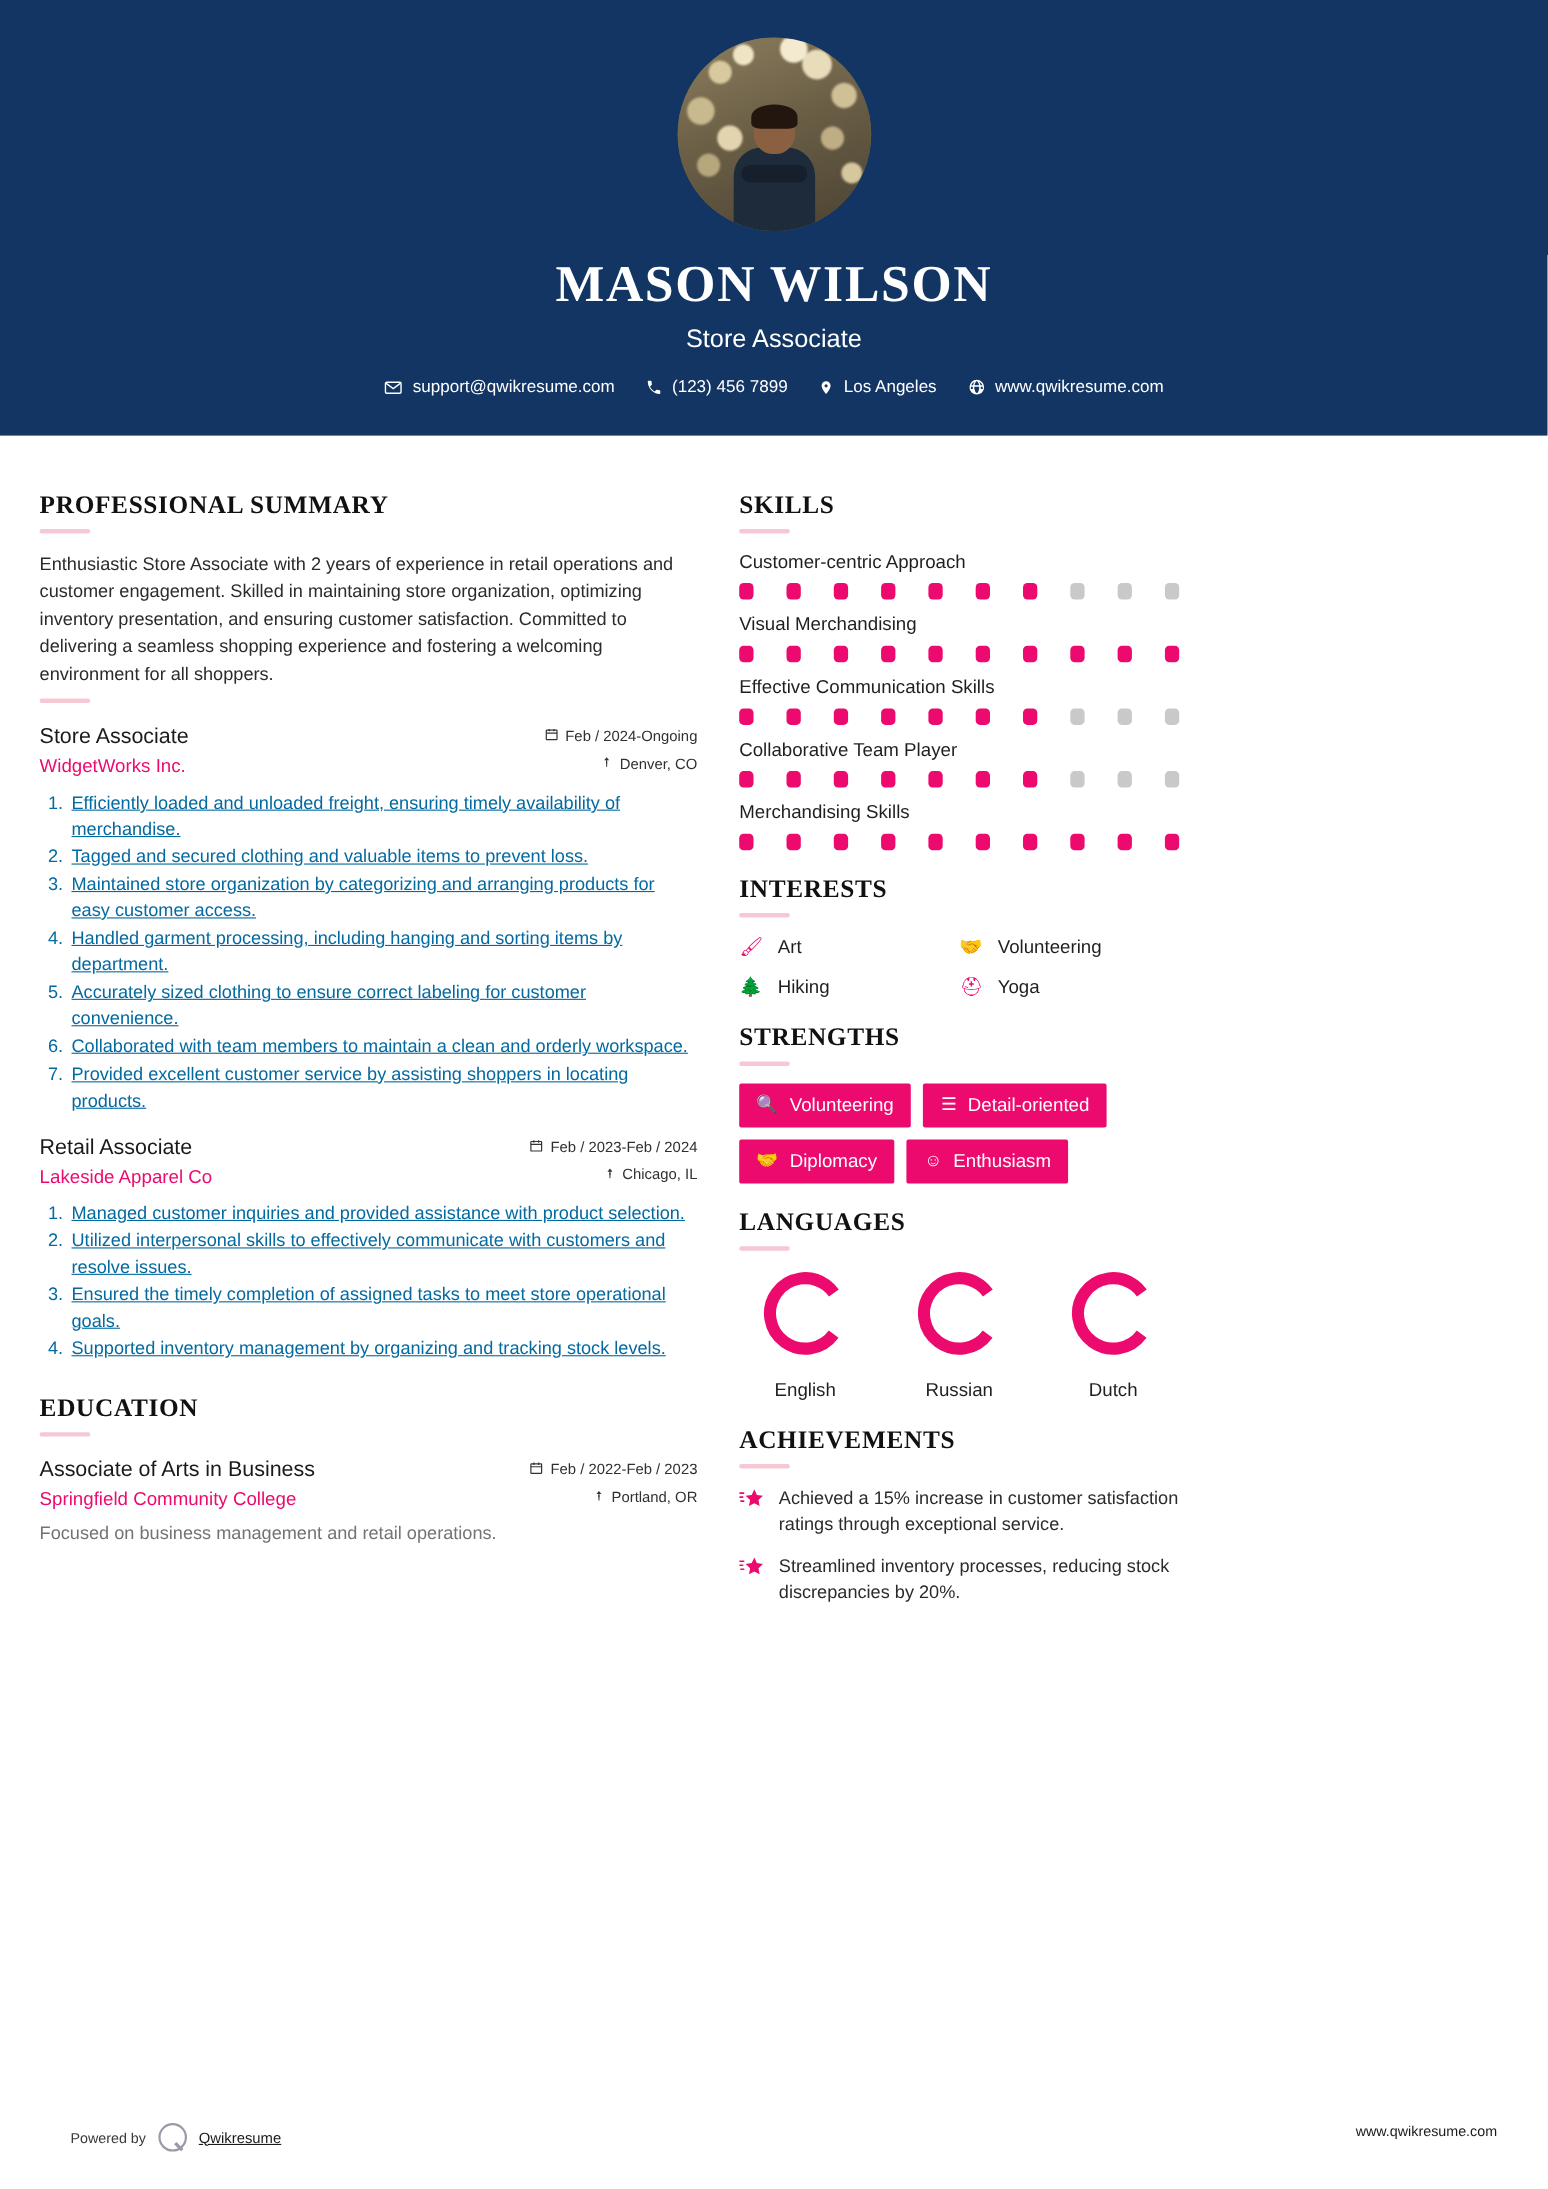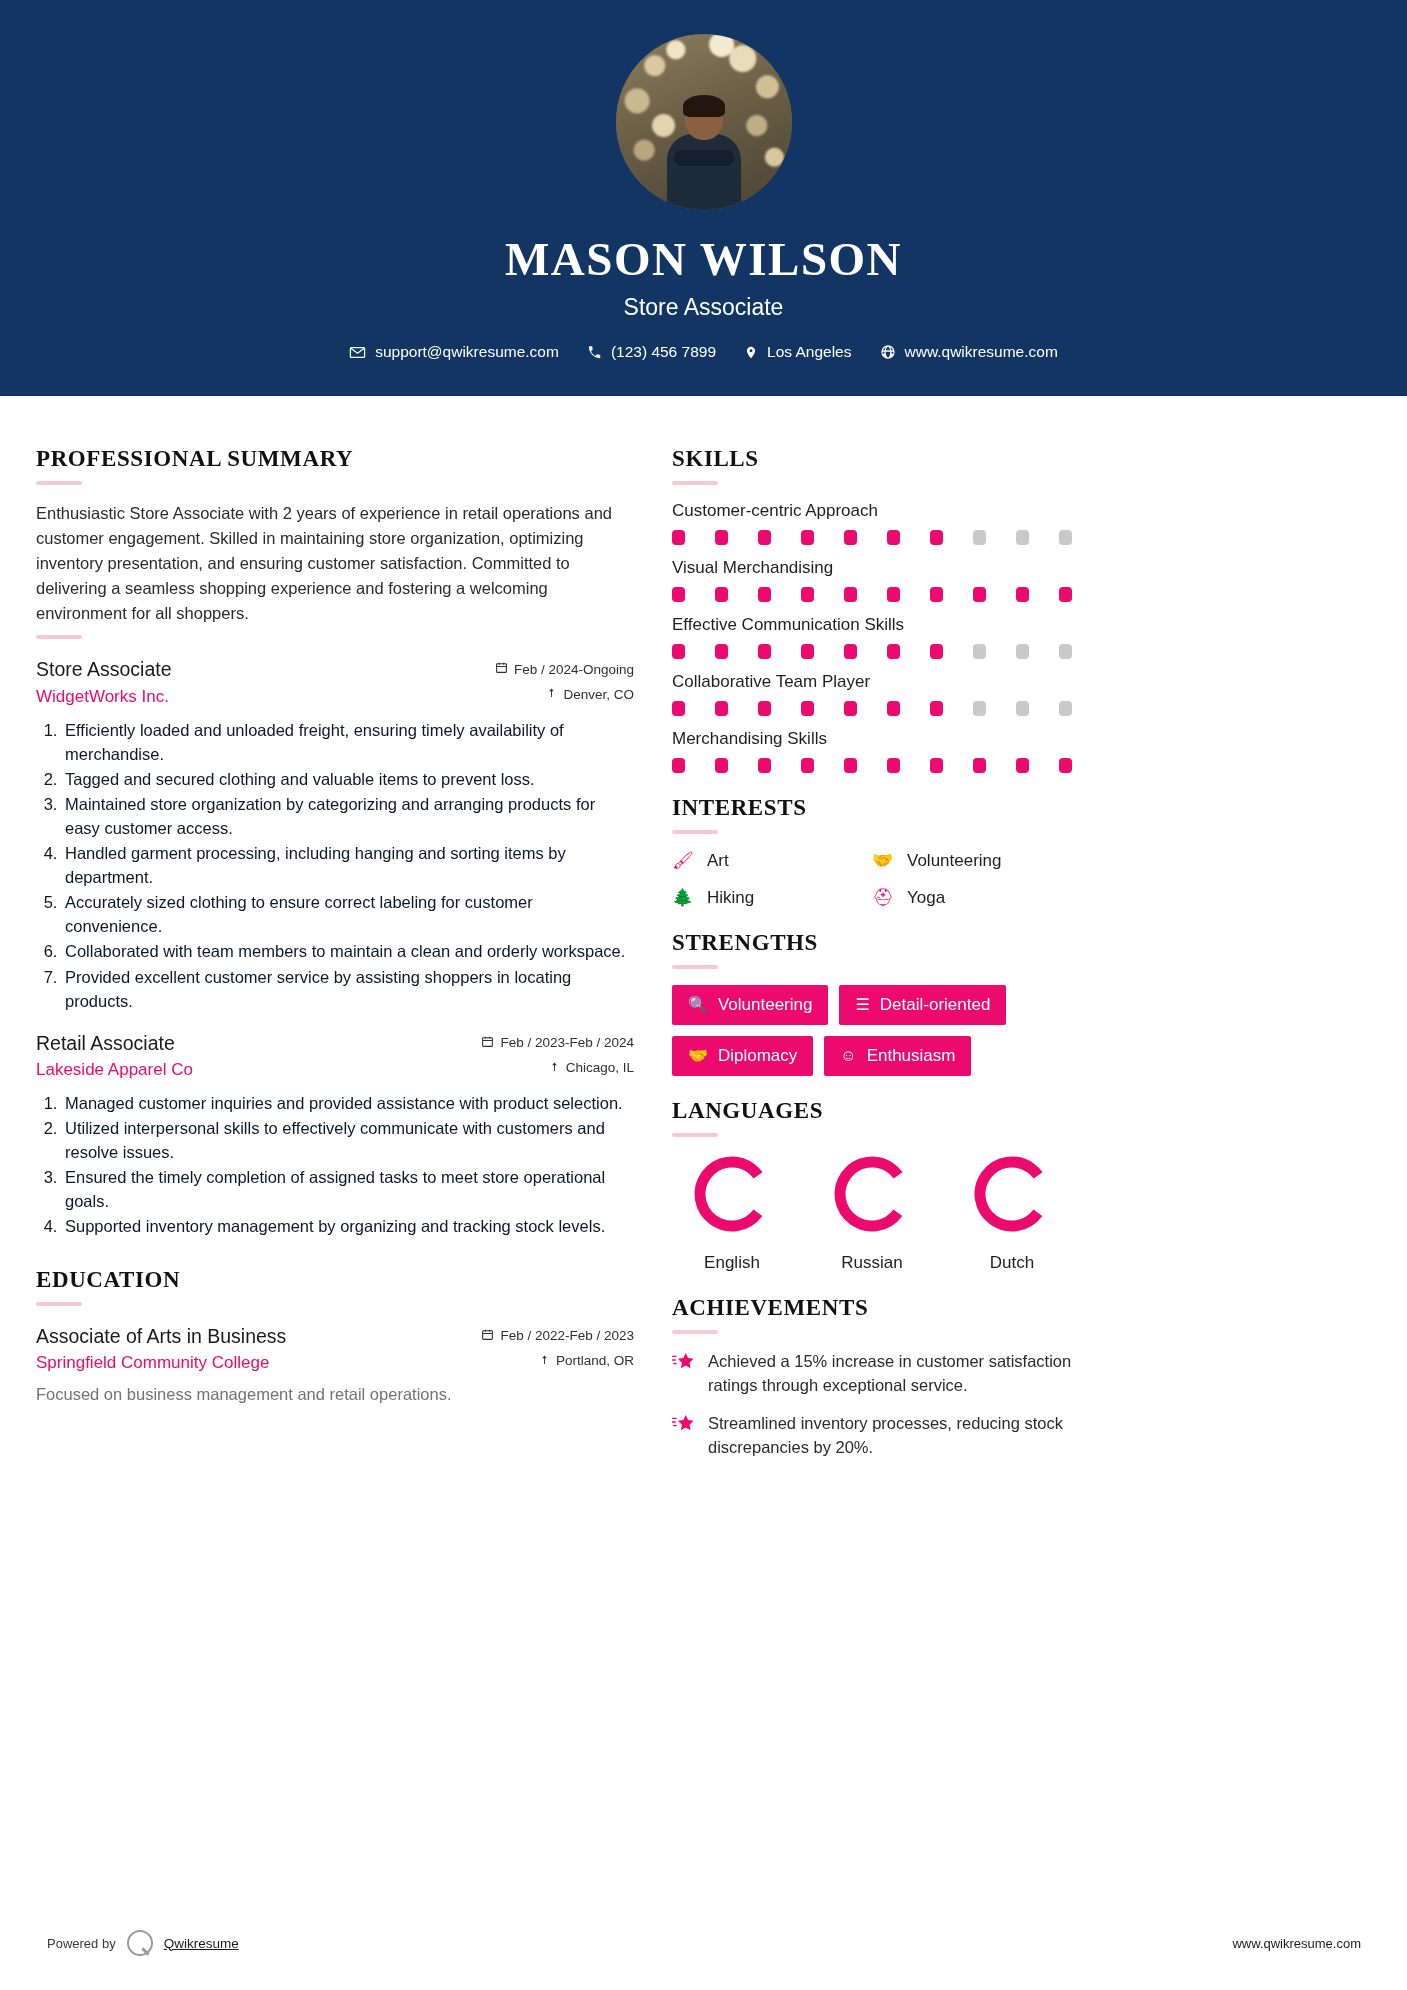--- a/index.html
+++ b/index.html
@@ -164,23 +164,24 @@
   }
   .meta-line + .meta-line { margin-top: 9px; }
 
   ol.bullets {
     margin-top: 11px;
     padding-left: 26px;
   }
   ol.bullets li {
     font-size: 16.5px;
     line-height: 1.46;
-    color: #0f172a;
+    color: #0369a1;
     margin-bottom: 1px;
     padding-left: 3px;
+    text-decoration: underline;
   }
   .edu-desc {
     font-size: 16.5px;
     line-height: 1.5;
     color: #737373;
     margin-top: 9px;
   }
 
   
   .skill-row { margin-bottom: 13px; }
@@ -239,23 +240,23 @@
     align-items: flex-start;
   }
   .ach .ai { color: #ec0a6e; font-size: 19px; line-height: 1.2; padding-top: 2px; }
   .ach-text {
     font-size: 16.5px; line-height: 1.45; color: #2b2b2b;
   }
 
   
   .footer {
     position: absolute;
-    left: 1px; right: 0; bottom: 34px;
+    left: 18px; right: 0; bottom: 34px;
     padding: 0 46px;
-    display: flex; justify-content: space-between; align-items: center;
+    display: flex; justify-content: space-between; 
   }
   .powered { display: flex; align-items: center; gap: 11px; }
   .powered-label { font-size: 13px; color: #3a3a3a; }
   .q-logo {
     width: 26px; height: 26px; border-radius: 50%;
     border: 2px solid #9a9aa6;
     position: relative;
   }
   .q-logo::after {
     content: ""; position: absolute;

